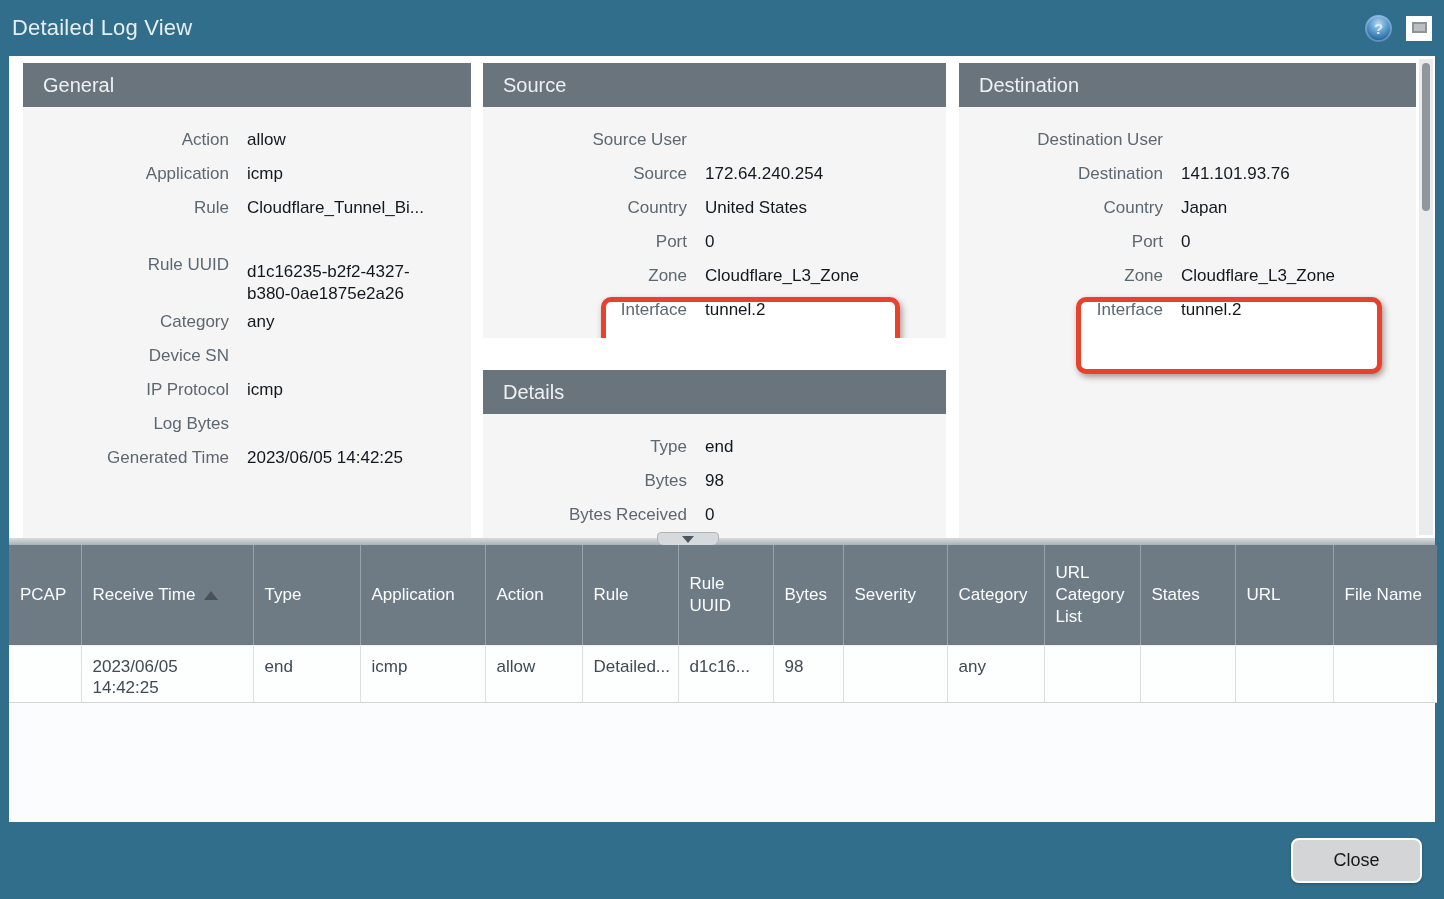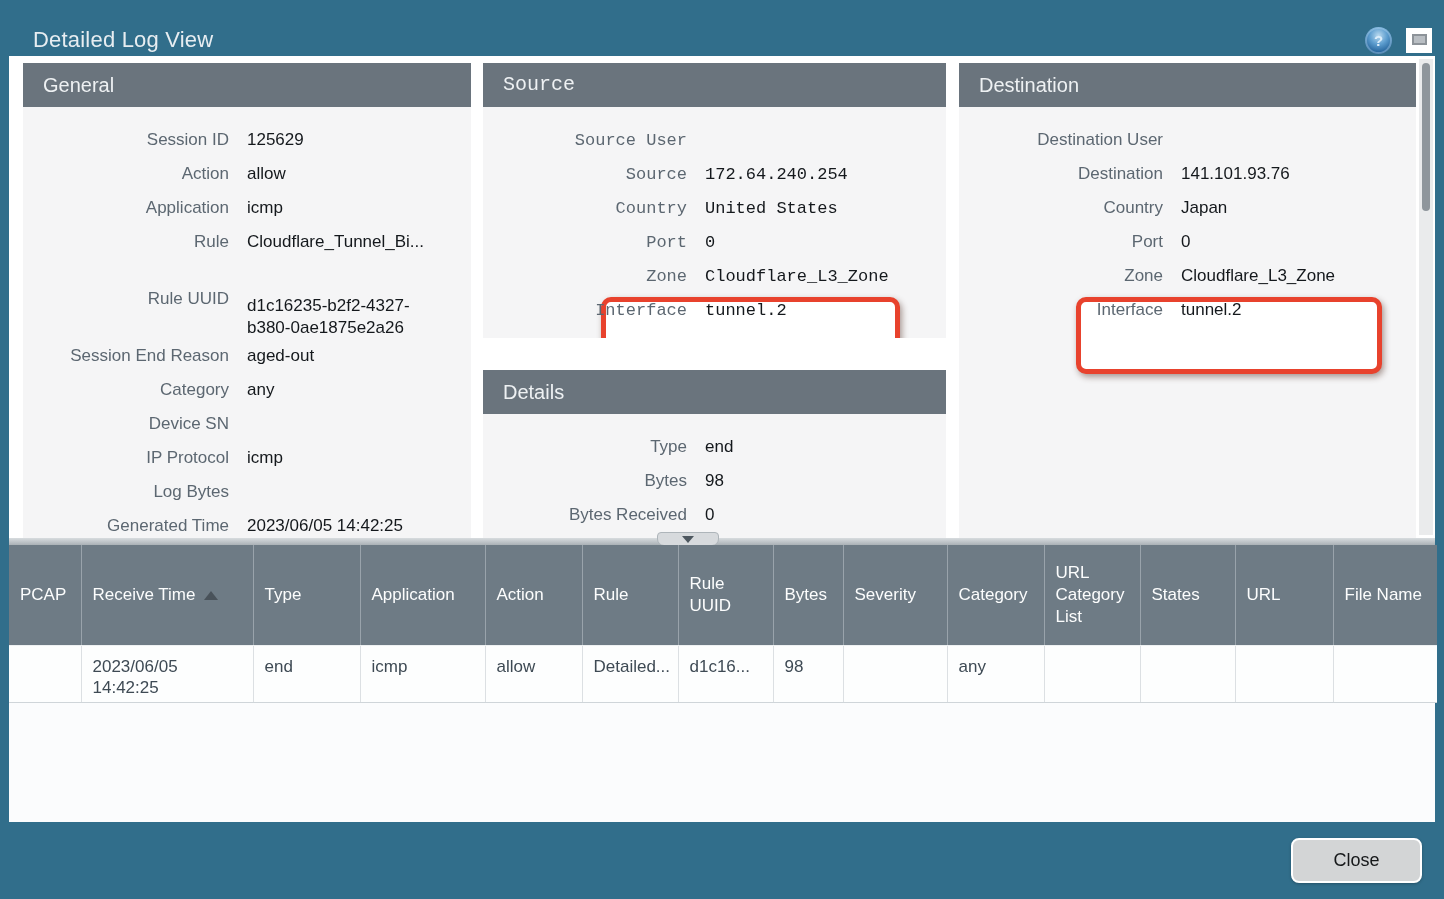--- a/index.html
+++ b/index.html
@@ -4,22 +4,22 @@
 <style>
   * { box-sizing: border-box; }
   html,body { margin:0; padding:0; }
   body {
     width:1444px; height:899px; position:relative; overflow:hidden;
     background:#316e8b;
     font-family:"Liberation Sans", sans-serif;
   }
 
   
-  .titlebar { position:absolute; top:12px; left:0; right:0; height:56px;
-    display:flex; align-items:center; padding:0 12px;margin-left:21px; }
+  .titlebar { position:absolute; top:0; left:0; right:0; height:56px;
+    display:flex; align-items:center; padding:0 12px; }
   .dialog-title { font-size:22px; font-weight:400; color:#e7edf1; margin:0; letter-spacing:.2px; }
   .titlebar-icons { margin-left:auto; display:flex; align-items:center; gap:14px; }
   .help-icon { width:27px; height:27px; border-radius:50%;
     background: radial-gradient(circle at 50% 32%, #b9d9ef 0%, #5e9ecf 38%, #23629a 75%, #16395c 100%);
     box-shadow: inset 0 0 0 2px rgba(190,220,242,.38);
     color:#dceefb; font-weight:bold; font-size:15px;
     display:flex; align-items:center; justify-content:center; cursor:pointer; }
   .window-icon { width:26px; height:25px; background:#ffffff; display:flex;
     align-items:center; justify-content:center; cursor:pointer; }
   .window-icon .inner { width:15px; height:11px; border:2px solid #8d9399; background:#b9bec3; margin-top:-1px; }
@@ -29,21 +29,21 @@
     background:#ffffff; overflow:hidden; }
 
   .panel { position:absolute; }
   .panel-header { height:44px; background:#6a747d; color:#eef1f3; font-size:20px;
     line-height:44px; padding-left:20px; }
   .panel-body { position:relative; z-index:0; background:#f5f5f6; overflow:hidden;
     padding-top:16px; }
 
   .panel-general { left:14px; top:7px; width:448px; height:418px; }
   .panel-general .panel-body { height:431px; }
-  .panel-source  { left:474px; top:7px; width:463px; height:275px;font-family:Liberation Mono, monospace; }
+  .panel-source  { left:474px; top:7px; width:463px; height:275px; }
   .panel-source .panel-body { height:231px; }
   .panel-details { left:474px; top:314px; width:463px; height:168px; }
   .panel-details .panel-body { height:124px; }
   .panel-destination { left:950px; top:7px; width:457px; height:475px; }
   .panel-destination .panel-body { height:485px; }
 
   .frow { display:flex; align-items:center; min-height:34px; }
   .flabel { flex:none; width:206px; text-align:right; color:#5c6771; font-size:17px; }
   .panel-source .flabel, .panel-details .flabel, .panel-destination .flabel { width:204px; }
   .fvalue { margin-left:18px; font-size:17px; color:#14181c; white-space:nowrap; }
@@ -103,42 +103,34 @@
     </div>
   </div>
 </header>
 
 <div class="content-top">
 
   <section class="panel panel-general">
     <div class="panel-header">General</div>
     <div class="panel-body">
       <div class="frow">
-          <span class="flabel">Session ID</span>
-          <span class="fvalue">125629</span>
-        </div>
-      <div class="frow">
           <span class="flabel">Action</span>
           <span class="fvalue">allow</span>
         </div>
       <div class="frow">
           <span class="flabel">Application</span>
           <span class="fvalue">icmp</span>
         </div>
       <div class="frow">
           <span class="flabel">Rule</span>
           <span class="fvalue">Cloudflare_Tunnel_Bi...</span>
         </div>
       <div class="frow wrap">
           <span class="flabel">Rule UUID</span>
           <span class="fvalue">d1c16235-b2f2-4327-b380-0ae1875e2a26</span>
-        </div>
-      <div class="frow">
-          <span class="flabel">Session End Reason</span>
-          <span class="fvalue">aged-out</span>
         </div>
       <div class="frow">
           <span class="flabel">Category</span>
           <span class="fvalue">any</span>
         </div>
       <div class="frow">
           <span class="flabel">Device SN</span>
           <span class="fvalue"></span>
         </div>
       <div class="frow">

